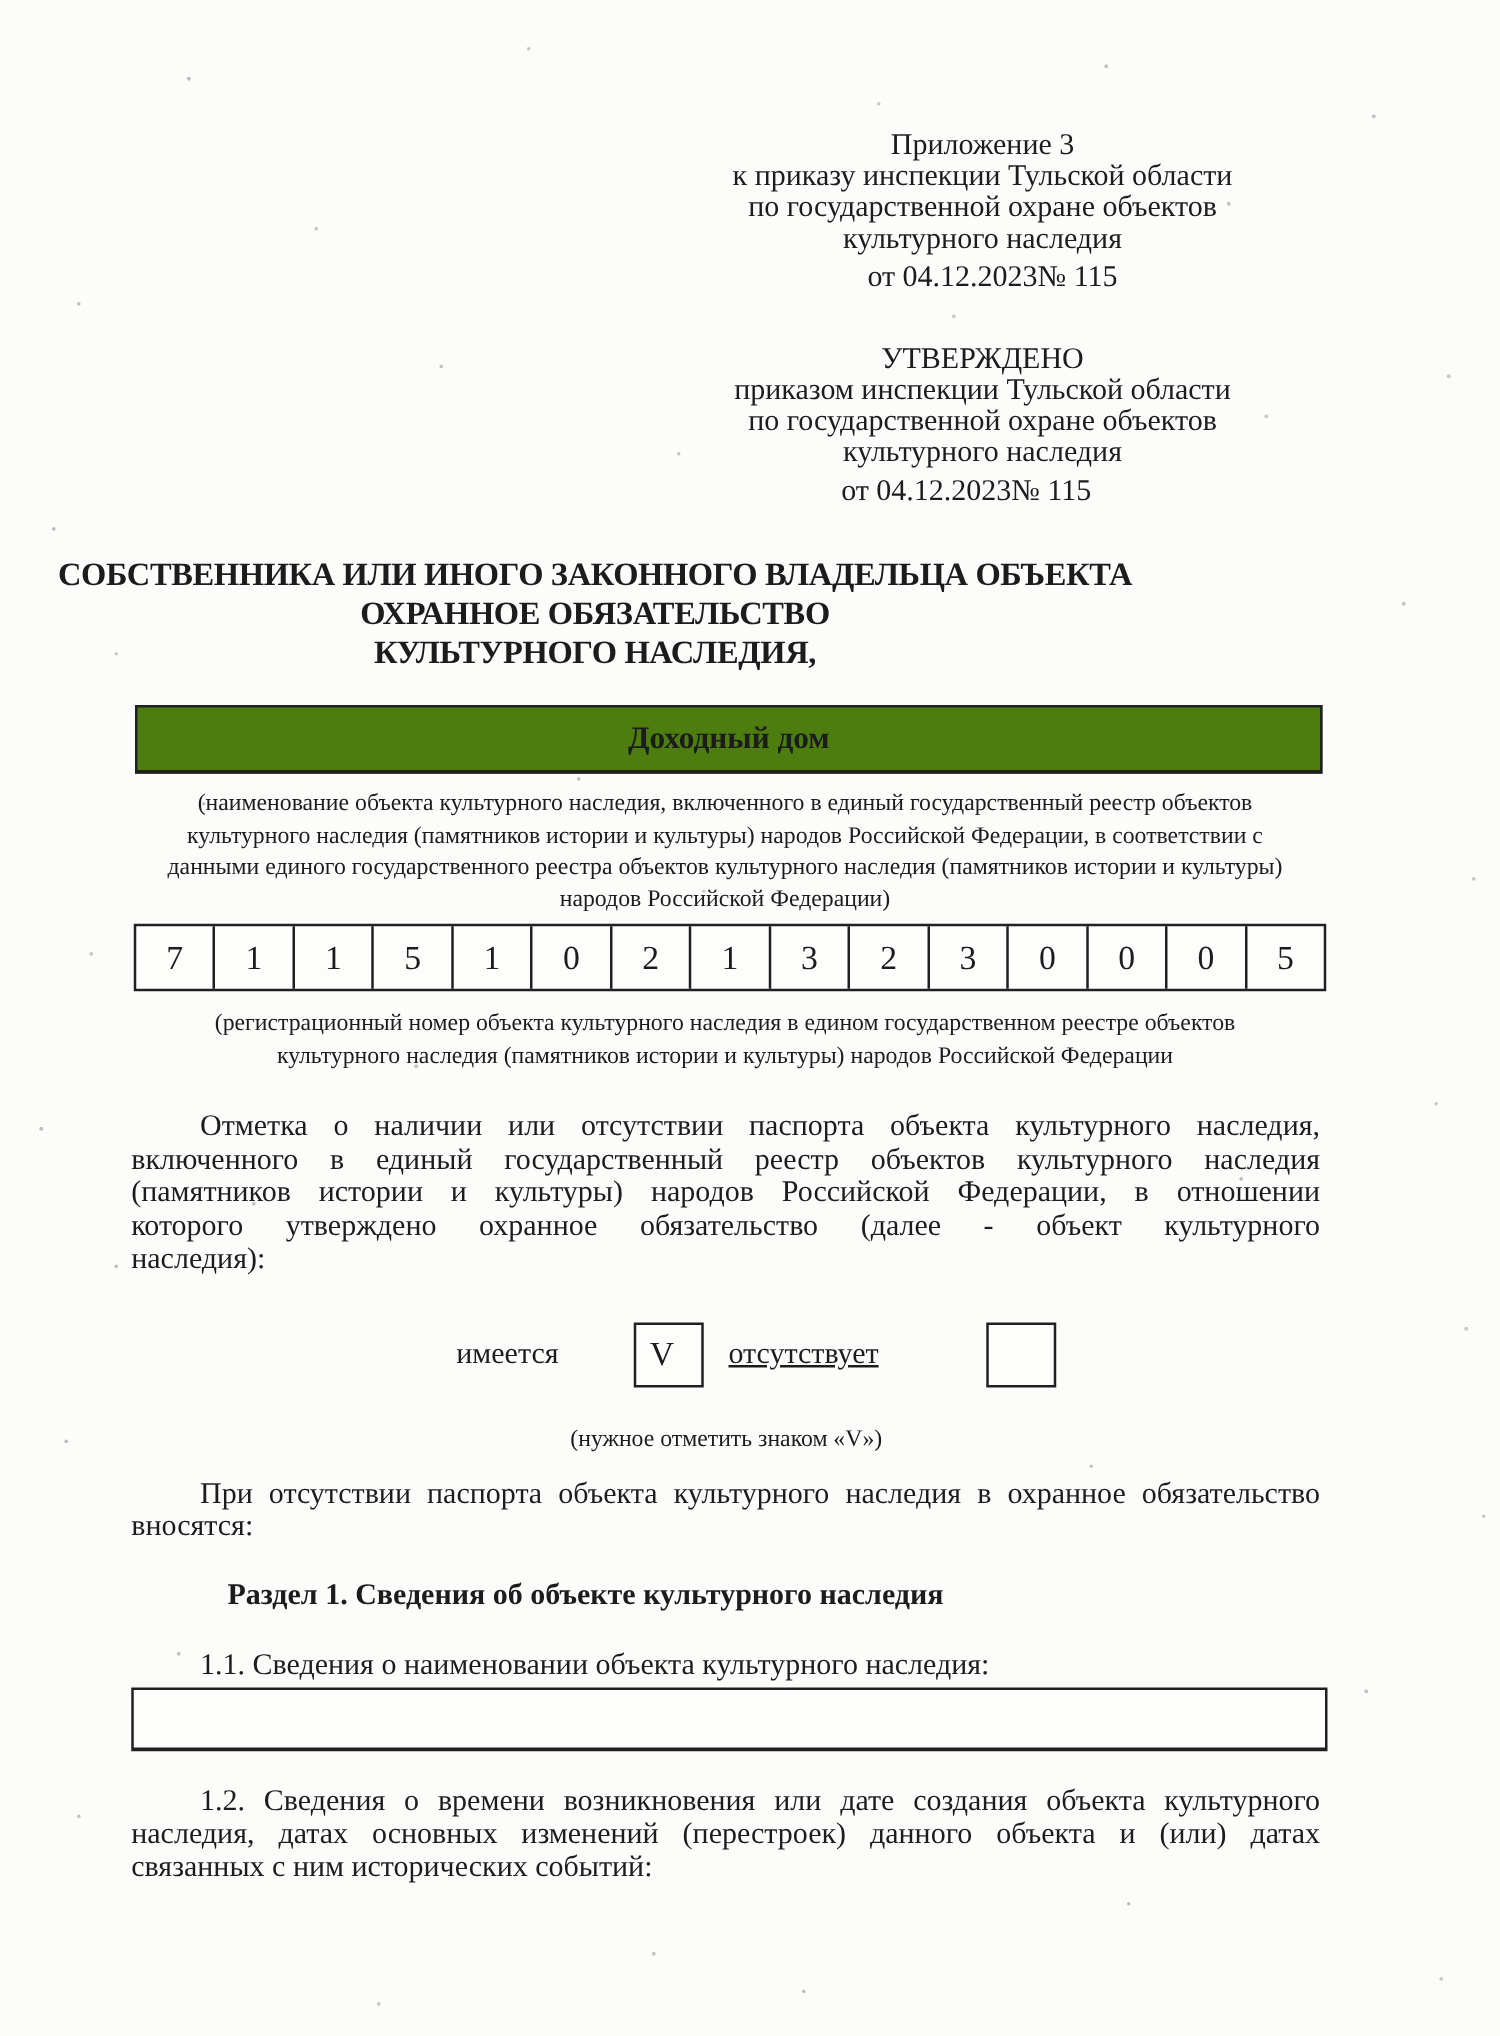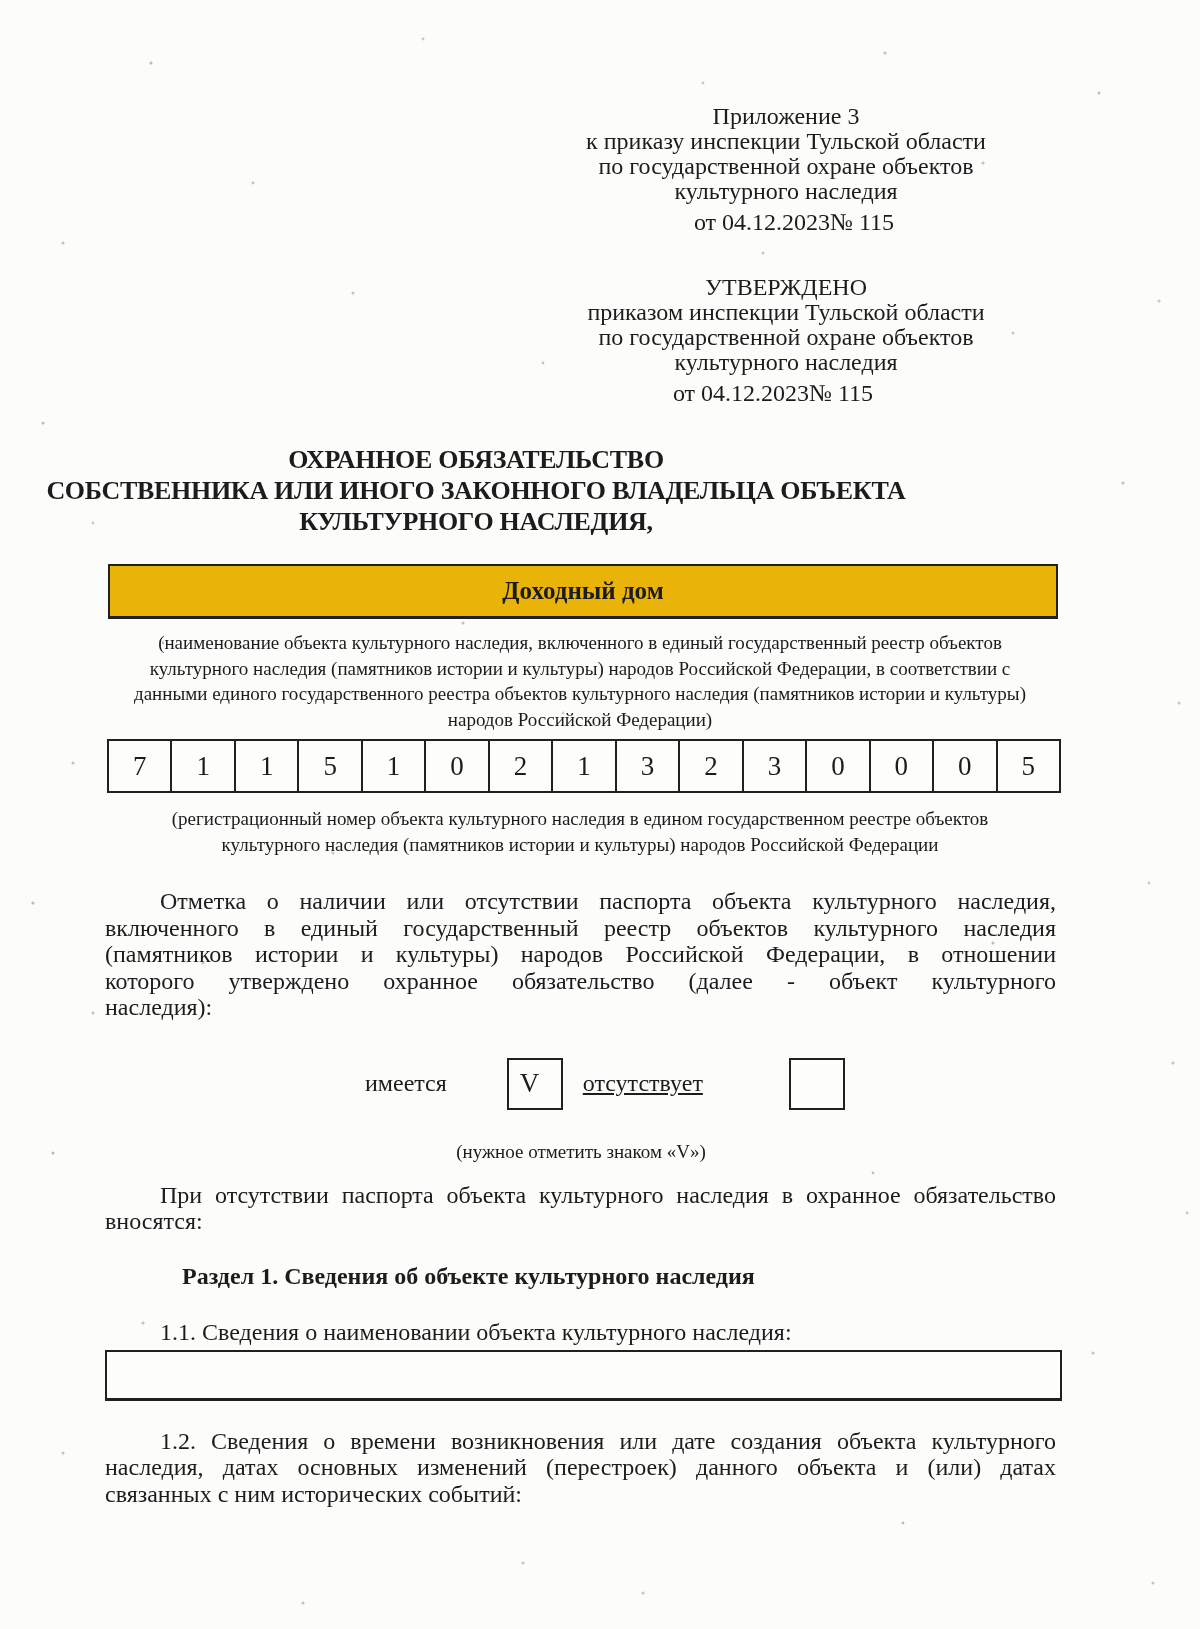--- a/index.html
+++ b/index.html
@@ -47,21 +47,21 @@
   .hdr-date.a{padding:0 26px 0 42px;}
   .hdr-date.b{padding:0 64px 0 38px;}
 
   .title-caps{margin-top:38px;text-align:center;font-weight:bold;font-size:26px;line-height:31px;letter-spacing:-0.3px;}
   .title-sub{margin-top:4px;text-align:center;font-weight:bold;font-size:24px;line-height:29px;}
 
   .name-box{
     margin:27px 0 0 108px;width:946px;height:50px;
     border:2px solid #202020;border-bottom-width:3px;
     display:flex;align-items:center;justify-content:center;
-    font-size:25px;font-weight:bold;background:#eab308;
+    font-size:25px;font-weight:bold;background:#4d7c0f;
   }
 
   .caption{text-align:center;font-size:19px;line-height:25.5px;}
   .caption .cline{white-space:nowrap;}
   .cap1{margin:11px 0 0 100px;width:960px;}
   .cap2{margin:13px 0 0 100px;width:960px;}
 
   .reg-table{
     margin:7px 0 0 107px;width:950px;height:50px;
     border:2px solid #202020;display:flex;background:#fdfdfc;
@@ -121,22 +121,22 @@
     <div>приказом инспекции Тульской области</div>
     <div>по государственной охране объектов</div>
     <div>культурного наследия</div>
     <div class="hdr-date b">
       <span>от 04.12.2023</span>
       <span>№ 115</span>
     </div>
   </div>
 
   <div class="title-caps">
+    <div>СОБСТВЕННИКА ИЛИ ИНОГО ЗАКОННОГО ВЛАДЕЛЬЦА ОБЪЕКТА</div>
     <div>ОХРАННОЕ ОБЯЗАТЕЛЬСТВО</div>
-    <div>СОБСТВЕННИКА ИЛИ ИНОГО ЗАКОННОГО ВЛАДЕЛЬЦА ОБЪЕКТА</div>
     <div>КУЛЬТУРНОГО НАСЛЕДИЯ,</div>
   </div>
 
   <div class="name-box">
     <span>Доходный дом</span>
   </div>
   <div class="caption cap1">
     <div class="cline">(наименование объекта культурного наследия, включенного в единый государственный реестр объектов</div>
     <div class="cline">культурного наследия (памятников истории и культуры) народов Российской Федерации, в соответствии с</div>
     <div class="cline">данными единого государственного реестра объектов культурного наследия (памятников истории и культуры)</div>

